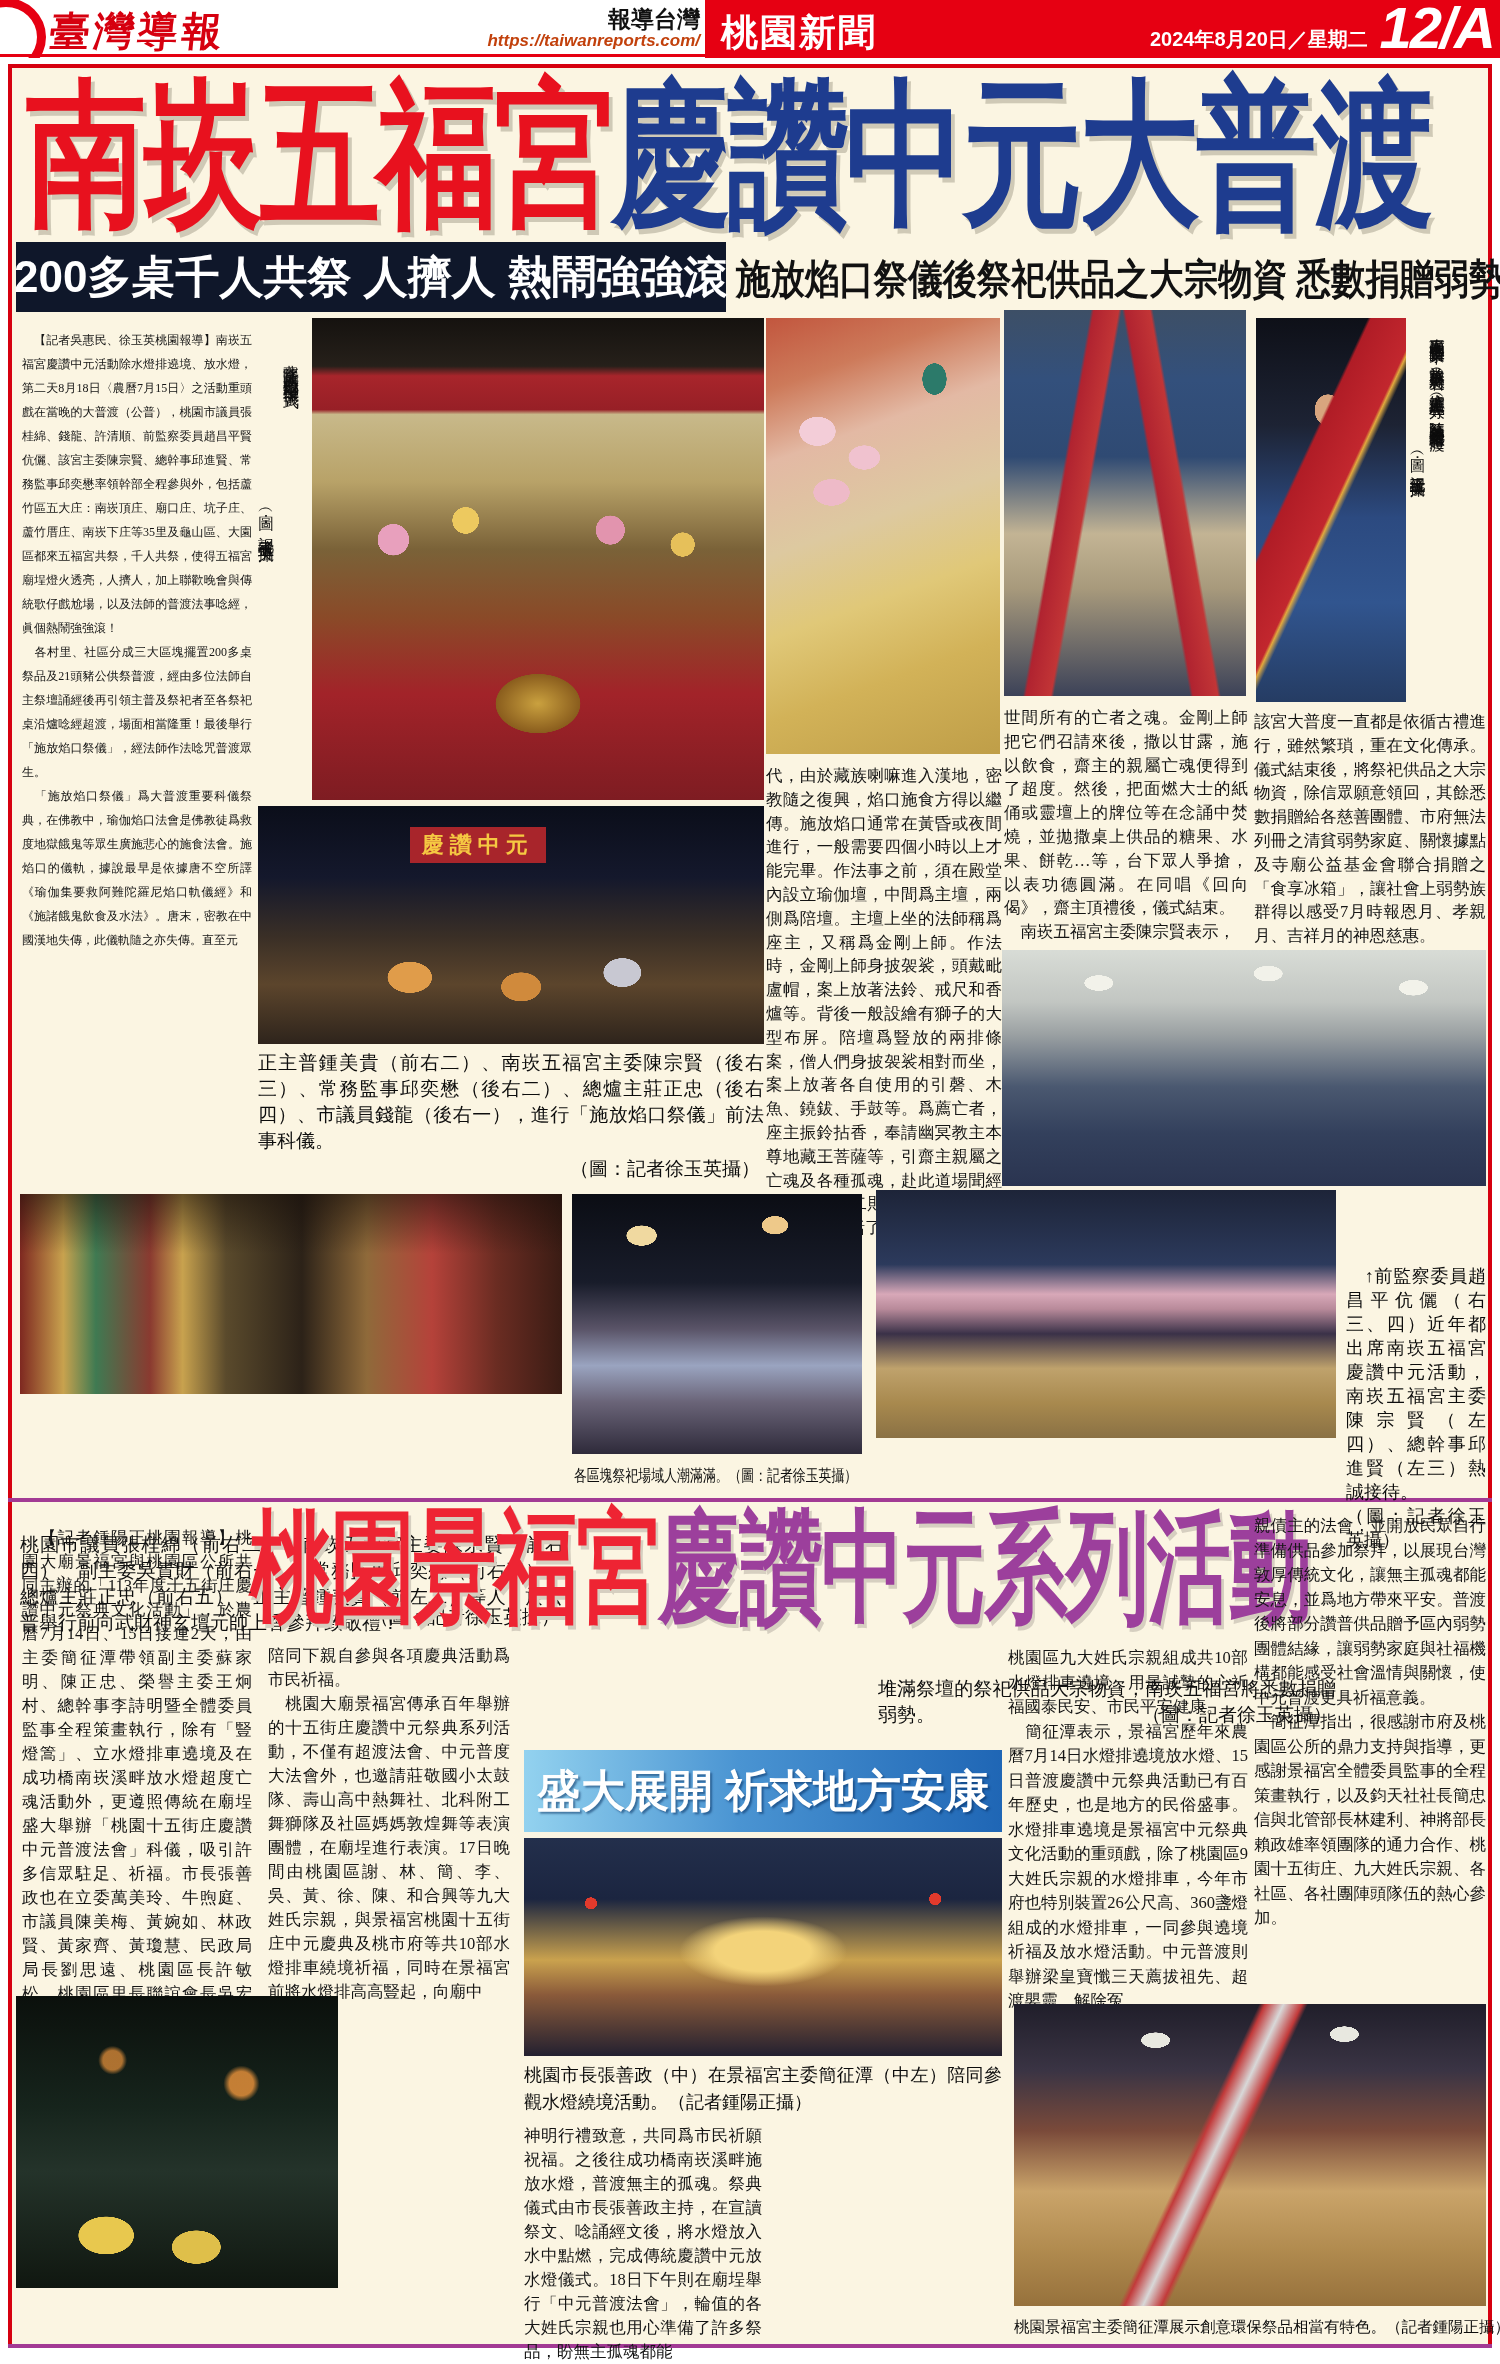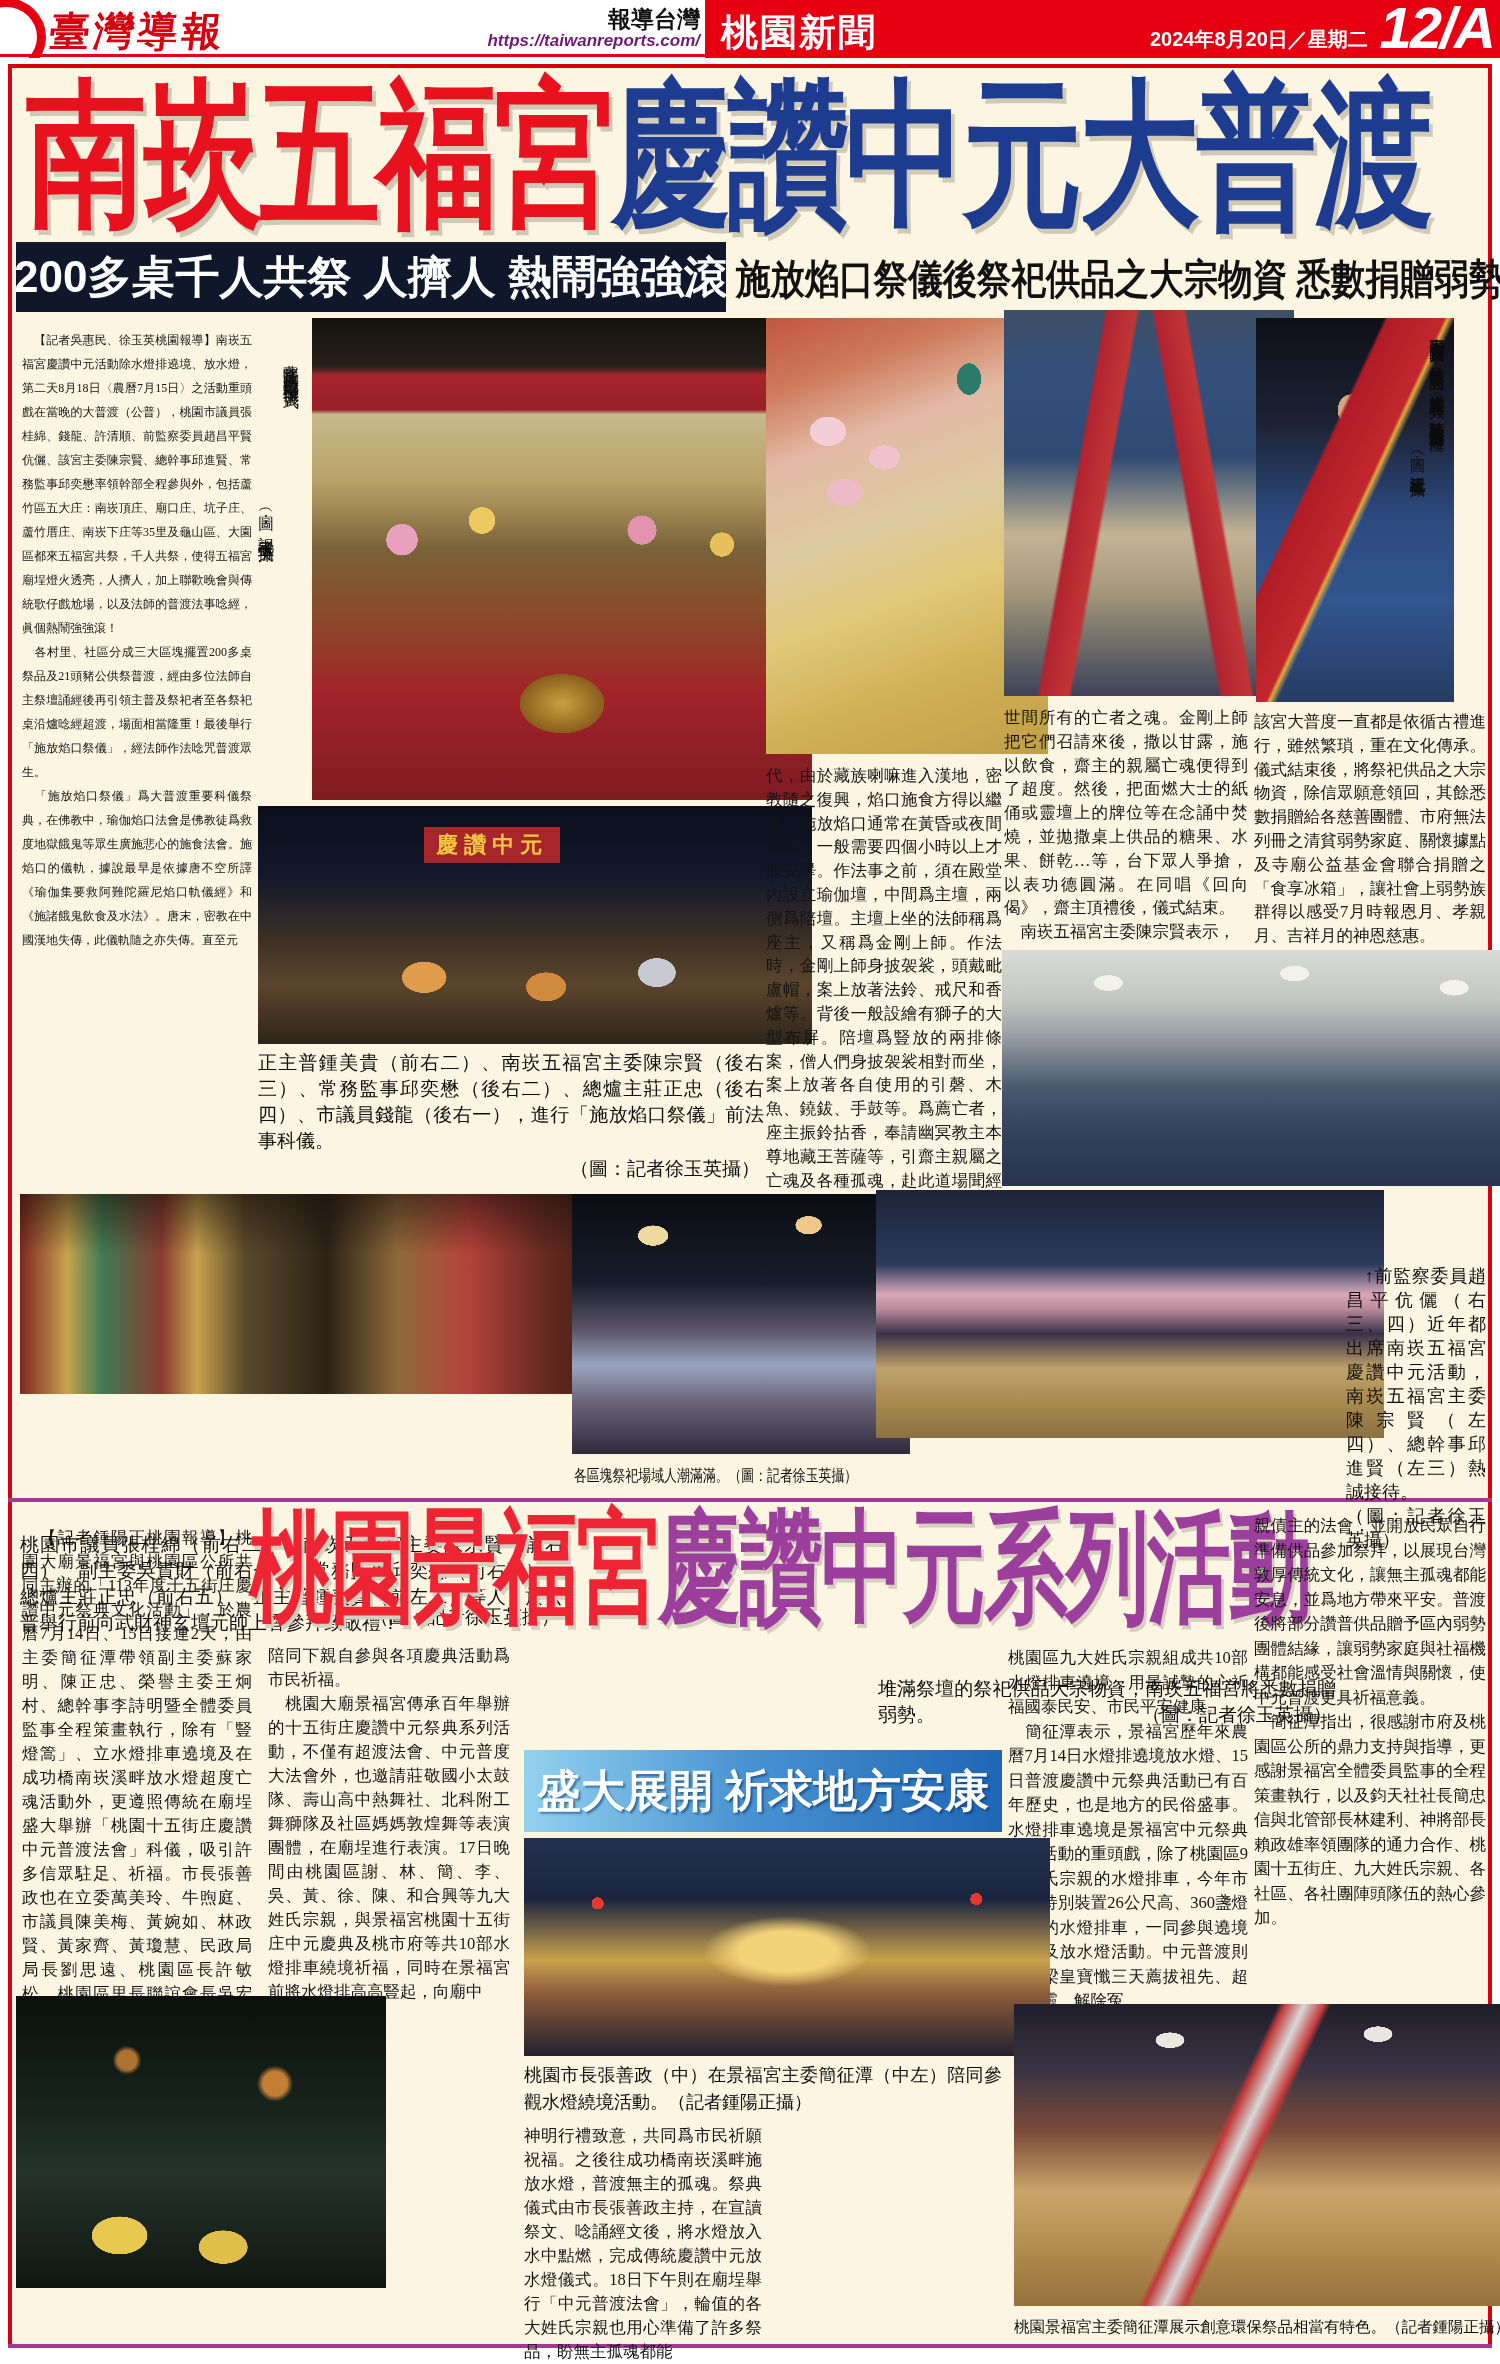--- a/index.html
+++ b/index.html
@@ -6,21 +6,21 @@
   #page{position:relative;width:1500px;height:2364px;background:#ffffff;overflow:hidden;
         font-family:"Liberation Serif","DejaVu Serif",serif;color:#191919;}
   .abs{position:absolute;}
   .sans{font-family:"Liberation Sans","DejaVu Sans",sans-serif;}
   
   .header{position:absolute;left:0;top:0;width:1500px;height:58px;background:#fff;overflow:hidden;}
   .bracket{position:absolute;left:-34px;top:-2px;width:62px;height:60px;border:9px solid #e60012;border-radius:50%;}
   .logo{position:absolute;left:50px;top:4px;font-size:40px;font-weight:900;color:#d6000f;
         transform:skewX(-6deg);letter-spacing:4px;}
   .tagline{position:absolute;right:800px;top:4px;font-size:23px;font-weight:900;color:#111;}
-  .siteurl{position:absolute;right:800px;top:31px;font-size:17px;font-weight:700;color:#701a75;font-style:italic;}
+  .siteurl{position:absolute;right:800px;top:31px;font-size:17px;font-weight:700;color:#c2410c;font-style:italic;}
   .redband{position:absolute;left:705px;top:0;width:795px;height:58px;background:#e60012;}
   .section{position:absolute;left:16px;top:8px;font-size:37px;font-weight:900;color:#fff;letter-spacing:2px;text-align:right;}
   .issuedate{position:absolute;left:445px;top:26px;font-size:20px;font-weight:700;color:#fff;}
   .pagenum{position:absolute;right:6px;top:-6px;font-size:58px;font-weight:900;color:#fff;font-style:italic;letter-spacing:-2px;}
   .header-rule{position:absolute;left:0;top:54px;width:706px;height:3px;background:#e60012;}
   
   .frame{position:absolute;left:8px;top:64px;width:1476px;height:2276px;border:4px solid #d6000f;background:#fbf5e2;}
   .divider{position:absolute;left:8px;top:1498px;width:1484px;height:4px;background:#a23a94;}
   .bottombar{position:absolute;left:8px;top:2344px;width:1484px;height:4px;background:#a23a94;}
   
@@ -49,21 +49,21 @@
   .col-sm{font-size:16.5px;line-height:23.8px;}
   
   .cap{position:absolute;font-family:"Liberation Sans","DejaVu Sans",sans-serif;font-size:19px;
        line-height:26px;text-align:justify;color:#0d0d0d;}
   .rel{position:relative;}
   .credit-br{position:absolute;right:4px;bottom:0;}
   .cap-oneline{white-space:nowrap;transform:scaleX(.78);transform-origin:left top;}
   .vcap{position:absolute;writing-mode:vertical-rl;font-family:"Liberation Sans","DejaVu Sans",sans-serif;
         color:#0d0d0d;}
   
-  .ph{position:absolute;overflow:hidden;padding-left:48px;}
+  .ph{position:absolute;overflow:hidden;}
   .ph-banner{position:absolute;left:30%;top:9%;padding:3px 12px;background:#a8252b;color:#f5c842;
      font-size:22px;font-weight:700;letter-spacing:6px;font-family:"Liberation Sans","DejaVu Sans",sans-serif;}
 </style>
 </head>
 <body>
 
 <div id="page">
 
   <div class="header">
     <div class="bracket"></div>

